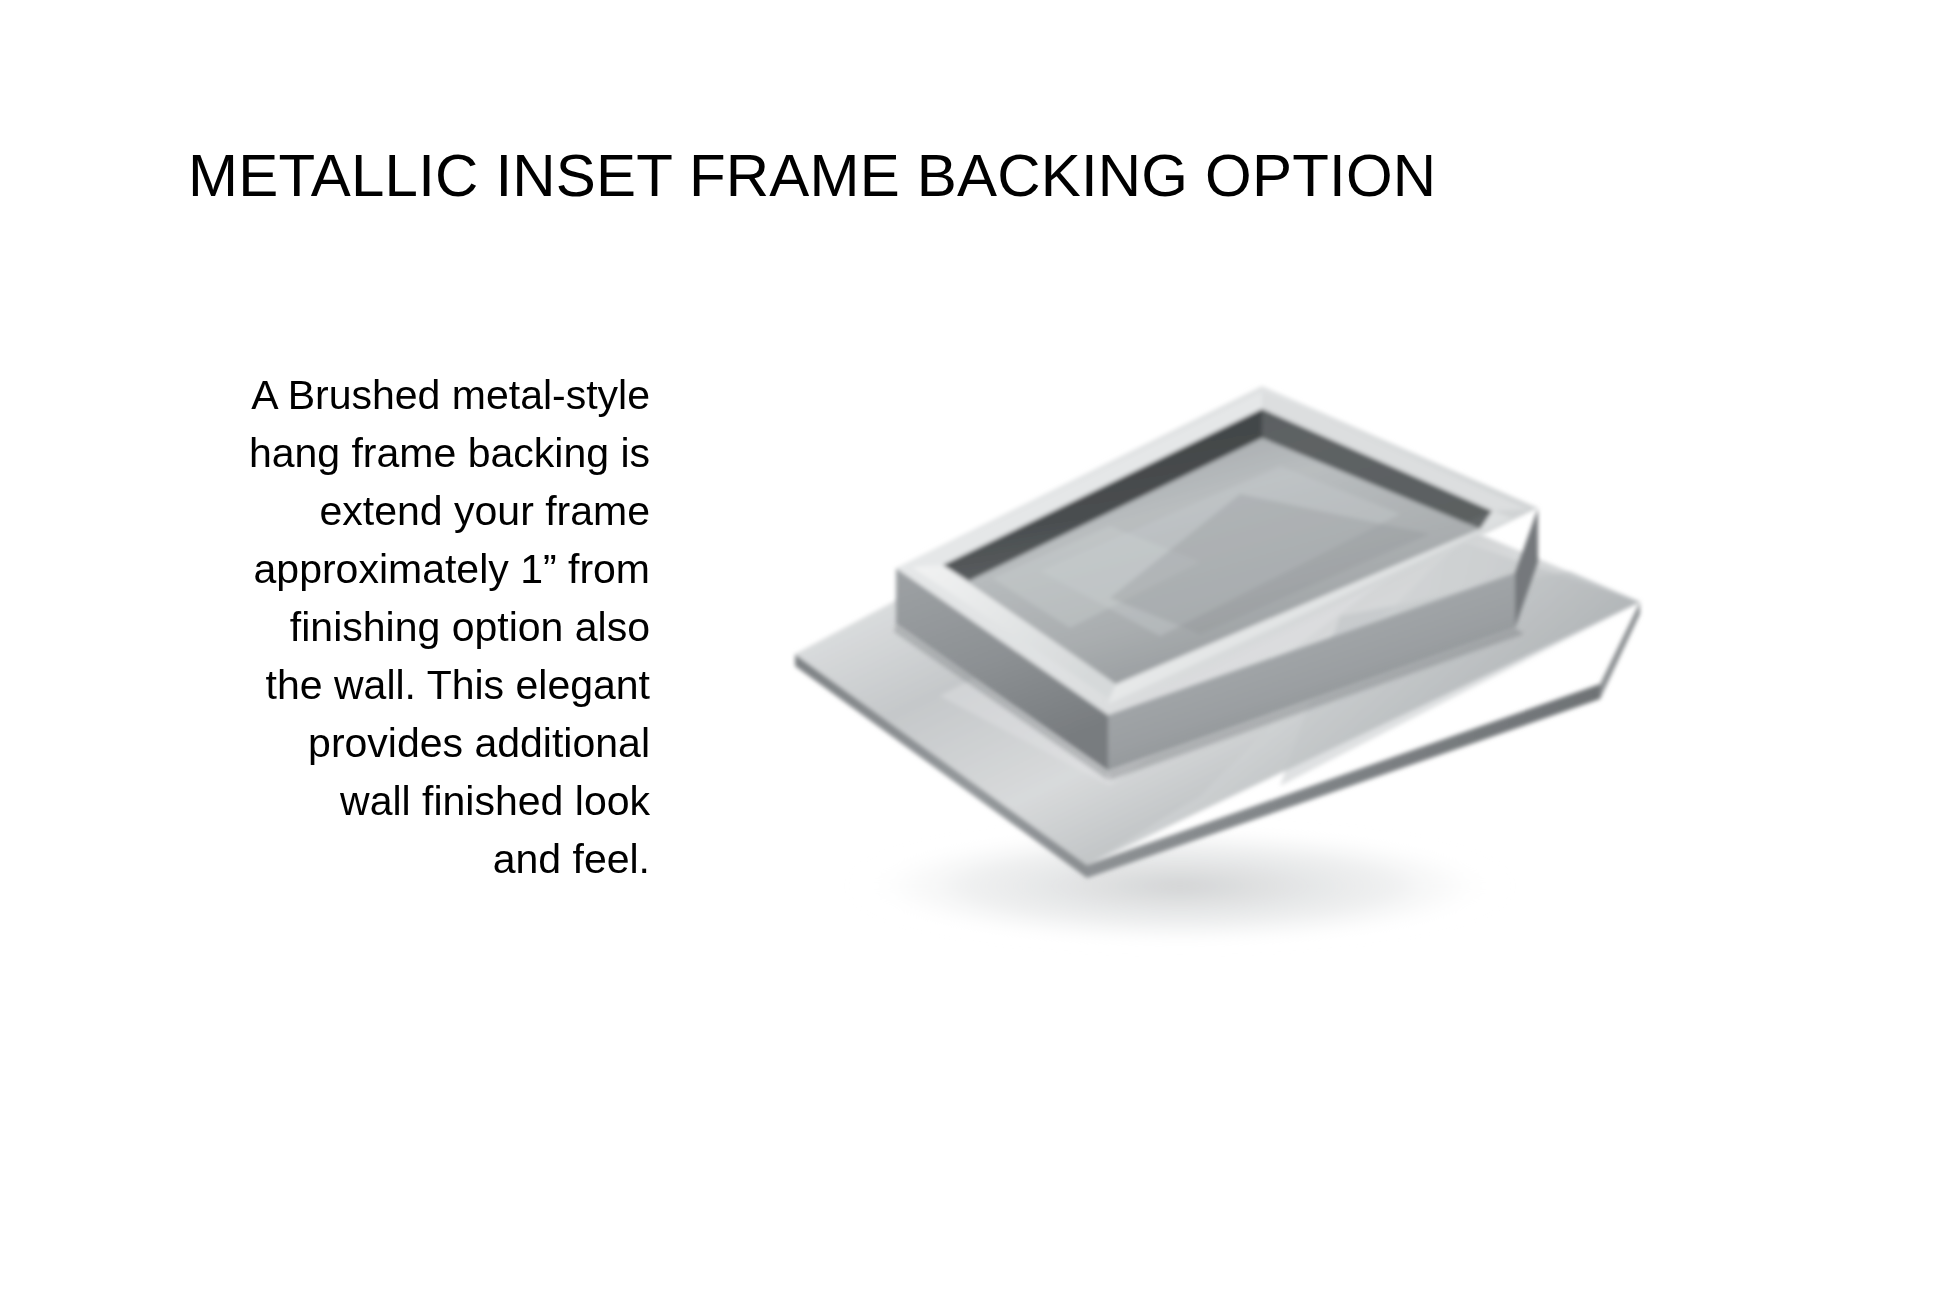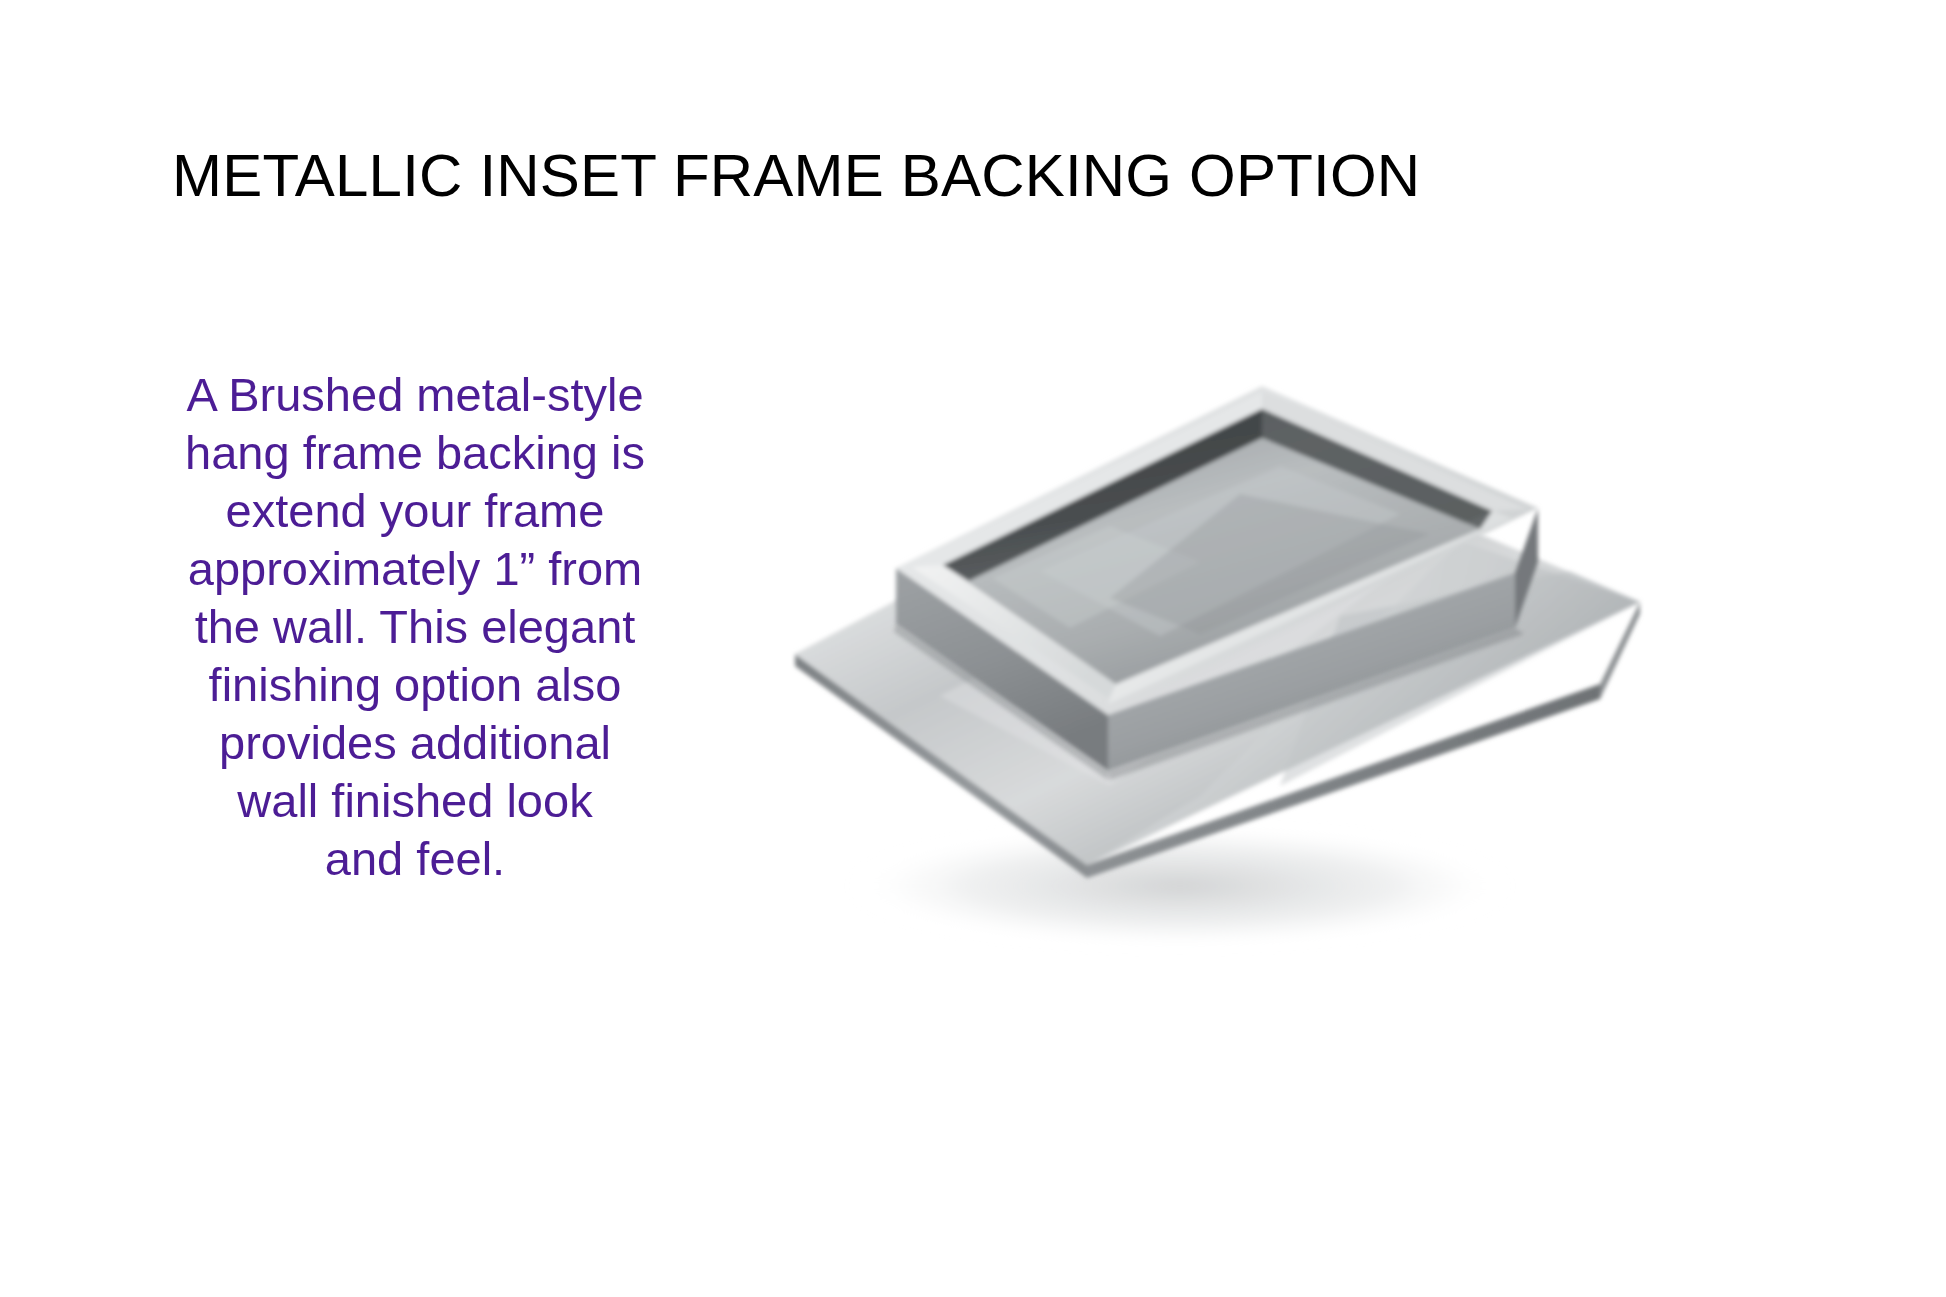--- a/index.html
+++ b/index.html
@@ -20,44 +20,44 @@
 
   #slide {
     position: absolute;
     inset: 0;
     background: #ffffff;
   }
 
   
   #slide-title {
     position: absolute;
-    left: 172px;
+    left: 188px;
     top: 101px;
     width: 1640px;
     font-family: "Liberation Sans", sans-serif;
     font-size: 60px;
     font-weight: 400;
     letter-spacing: 0.2px;
     line-height: 70px;
     color: #000000;
     white-space: nowrap;
   }
 
   
   #body-copy {
     position: absolute;
     left: 180px;
     top: 366px;
     width: 470px;
     font-family: "Liberation Sans", sans-serif;
-    font-size: 47px;
+    font-size: 41px;
     font-weight: 400;
     line-height: 58px;
-    color: #4c1d95;
-    text-align: center;
+    color: #000000;
+    text-align: right;
   }
   #body-copy .line { display: block; white-space: nowrap; }
 
   
   #product-figure {
     position: absolute;
     left: 600px;
     top: 350px;
     width: 1060px;
     height: 600px;
@@ -69,22 +69,22 @@
 
 <div id="slide">
 
   <h1 id="slide-title">METALLIC INSET FRAME BACKING OPTION</h1>
 
   <div id="body-copy">
     <span class="line">A Brushed metal-style</span>
     <span class="line">hang frame backing is</span>
     <span class="line">extend your frame</span>
     <span class="line">approximately 1” from</span>
+    <span class="line">finishing option also</span>
     <span class="line">the wall. This elegant</span>
-    <span class="line">finishing option also</span>
     <span class="line">provides additional</span>
     <span class="line">wall finished look</span>
     <span class="line">and feel.</span>
   </div>
 
   <figure id="product-figure">
     <svg viewBox="0 0 1060 600" xmlns="http://www.w3.org/2000/svg">
       <defs>
 
         <linearGradient id="plateTop" x1="0.08" y1="0.05" x2="0.92" y2="0.95">

